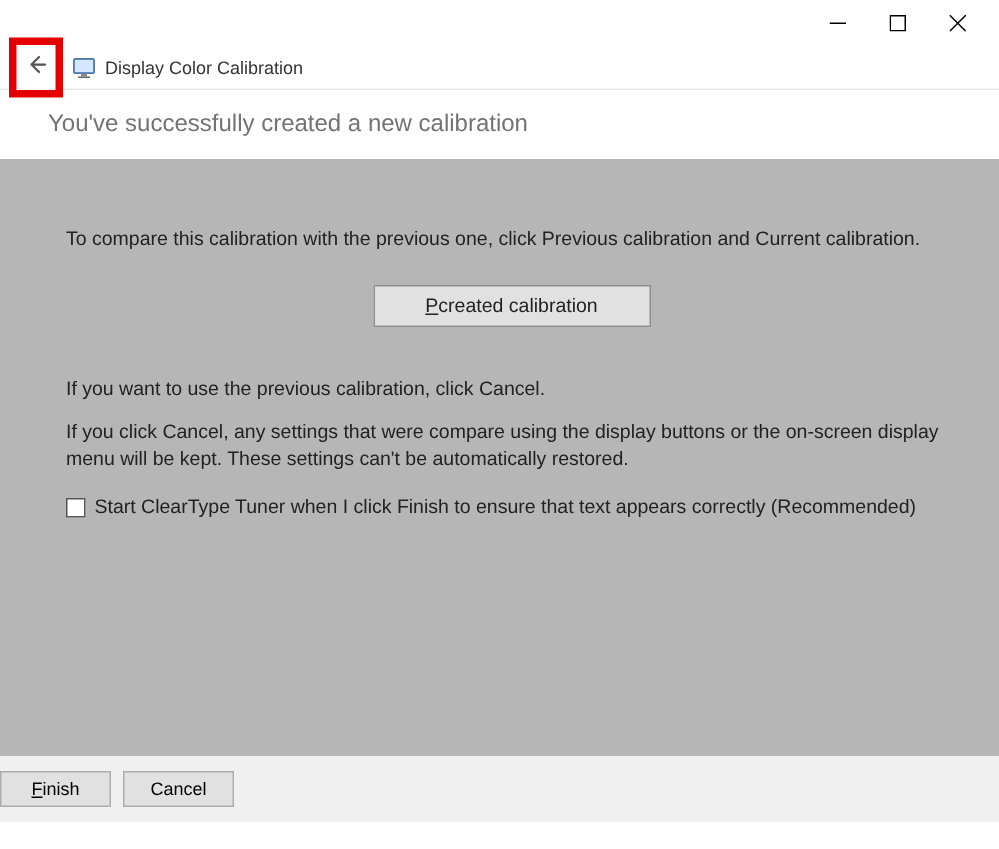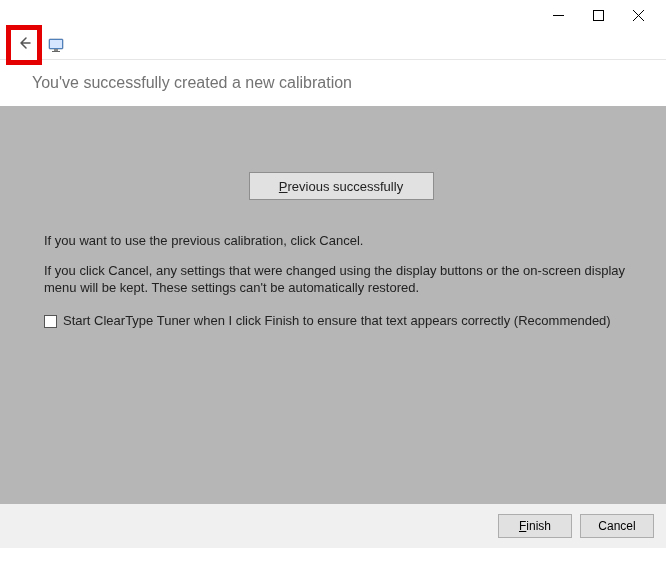--- a/index.html
+++ b/index.html
@@ -110,21 +110,20 @@
     .checkbox {
       width: 13px;
       height: 13px;
       background: #fff;
       border: 1px solid #555;
       margin-top: 2px;
       flex-shrink: 0;
     }
     .footer {
       display: flex;
-      justify-content: flex-end;
       align-items: center;
       height: 44px;
       padding-right: 12px;
       gap: 8px;
       background: #f0f0f0;
     }
     .footer-btn {
       width: 74px;
       height: 24px;
       background: #e1e1e1;
@@ -170,36 +169,38 @@
     </div>
   </div>
   <span class="app-icon">
     <svg width="16" height="16" viewBox="0 0 16 16">
       <rect x="1" y="2" width="14" height="10" rx="1" fill="#5a8ecb" stroke="#3a5a8a" stroke-width="0.5"></rect>
       <rect x="2" y="3" width="12" height="8" fill="#d6e6ff"></rect>
       <rect x="6" y="12" width="4" height="2" fill="#888"></rect>
       <rect x="4" y="14" width="8" height="1" fill="#666"></rect>
     </svg>
   </span>
+  <span class="app-title">Display Color Calibration</span>
 </div>
 
 <div class="heading-row">
   <div class="heading">You've successfully created a new calibration</div>
 </div>
 
 <div class="content-panel">
+  <p>To compare this calibration with the previous one, click Previous calibration and Current calibration.</p>
 
   <div class="btn-row">
     <div class="cal-btn">
-      <span><span class="ul">P</span><span>revious successfully</span></span>
+      <span><span class="ul">P</span><span>created calibration</span></span>
     </div>
   </div>
 
   <p>If you want to use the previous calibration, click Cancel.</p>
-  <p>If you click Cancel, any settings that were changed using the display buttons or the on-screen display menu will be kept. These settings can't be automatically restored.</p>
+  <p>If you click Cancel, any settings that were compare using the display buttons or the on-screen display menu will be kept. These settings can't be automatically restored.</p>
 
   <div class="checkbox-row">
     <div class="checkbox"></div>
     <div>
       <span class="ul">S</span><span>tart ClearType Tuner when I click Finish to ensure that text appears correctly (Recommended)</span>
     </div>
   </div>
 </div>
 
 <div class="footer">

